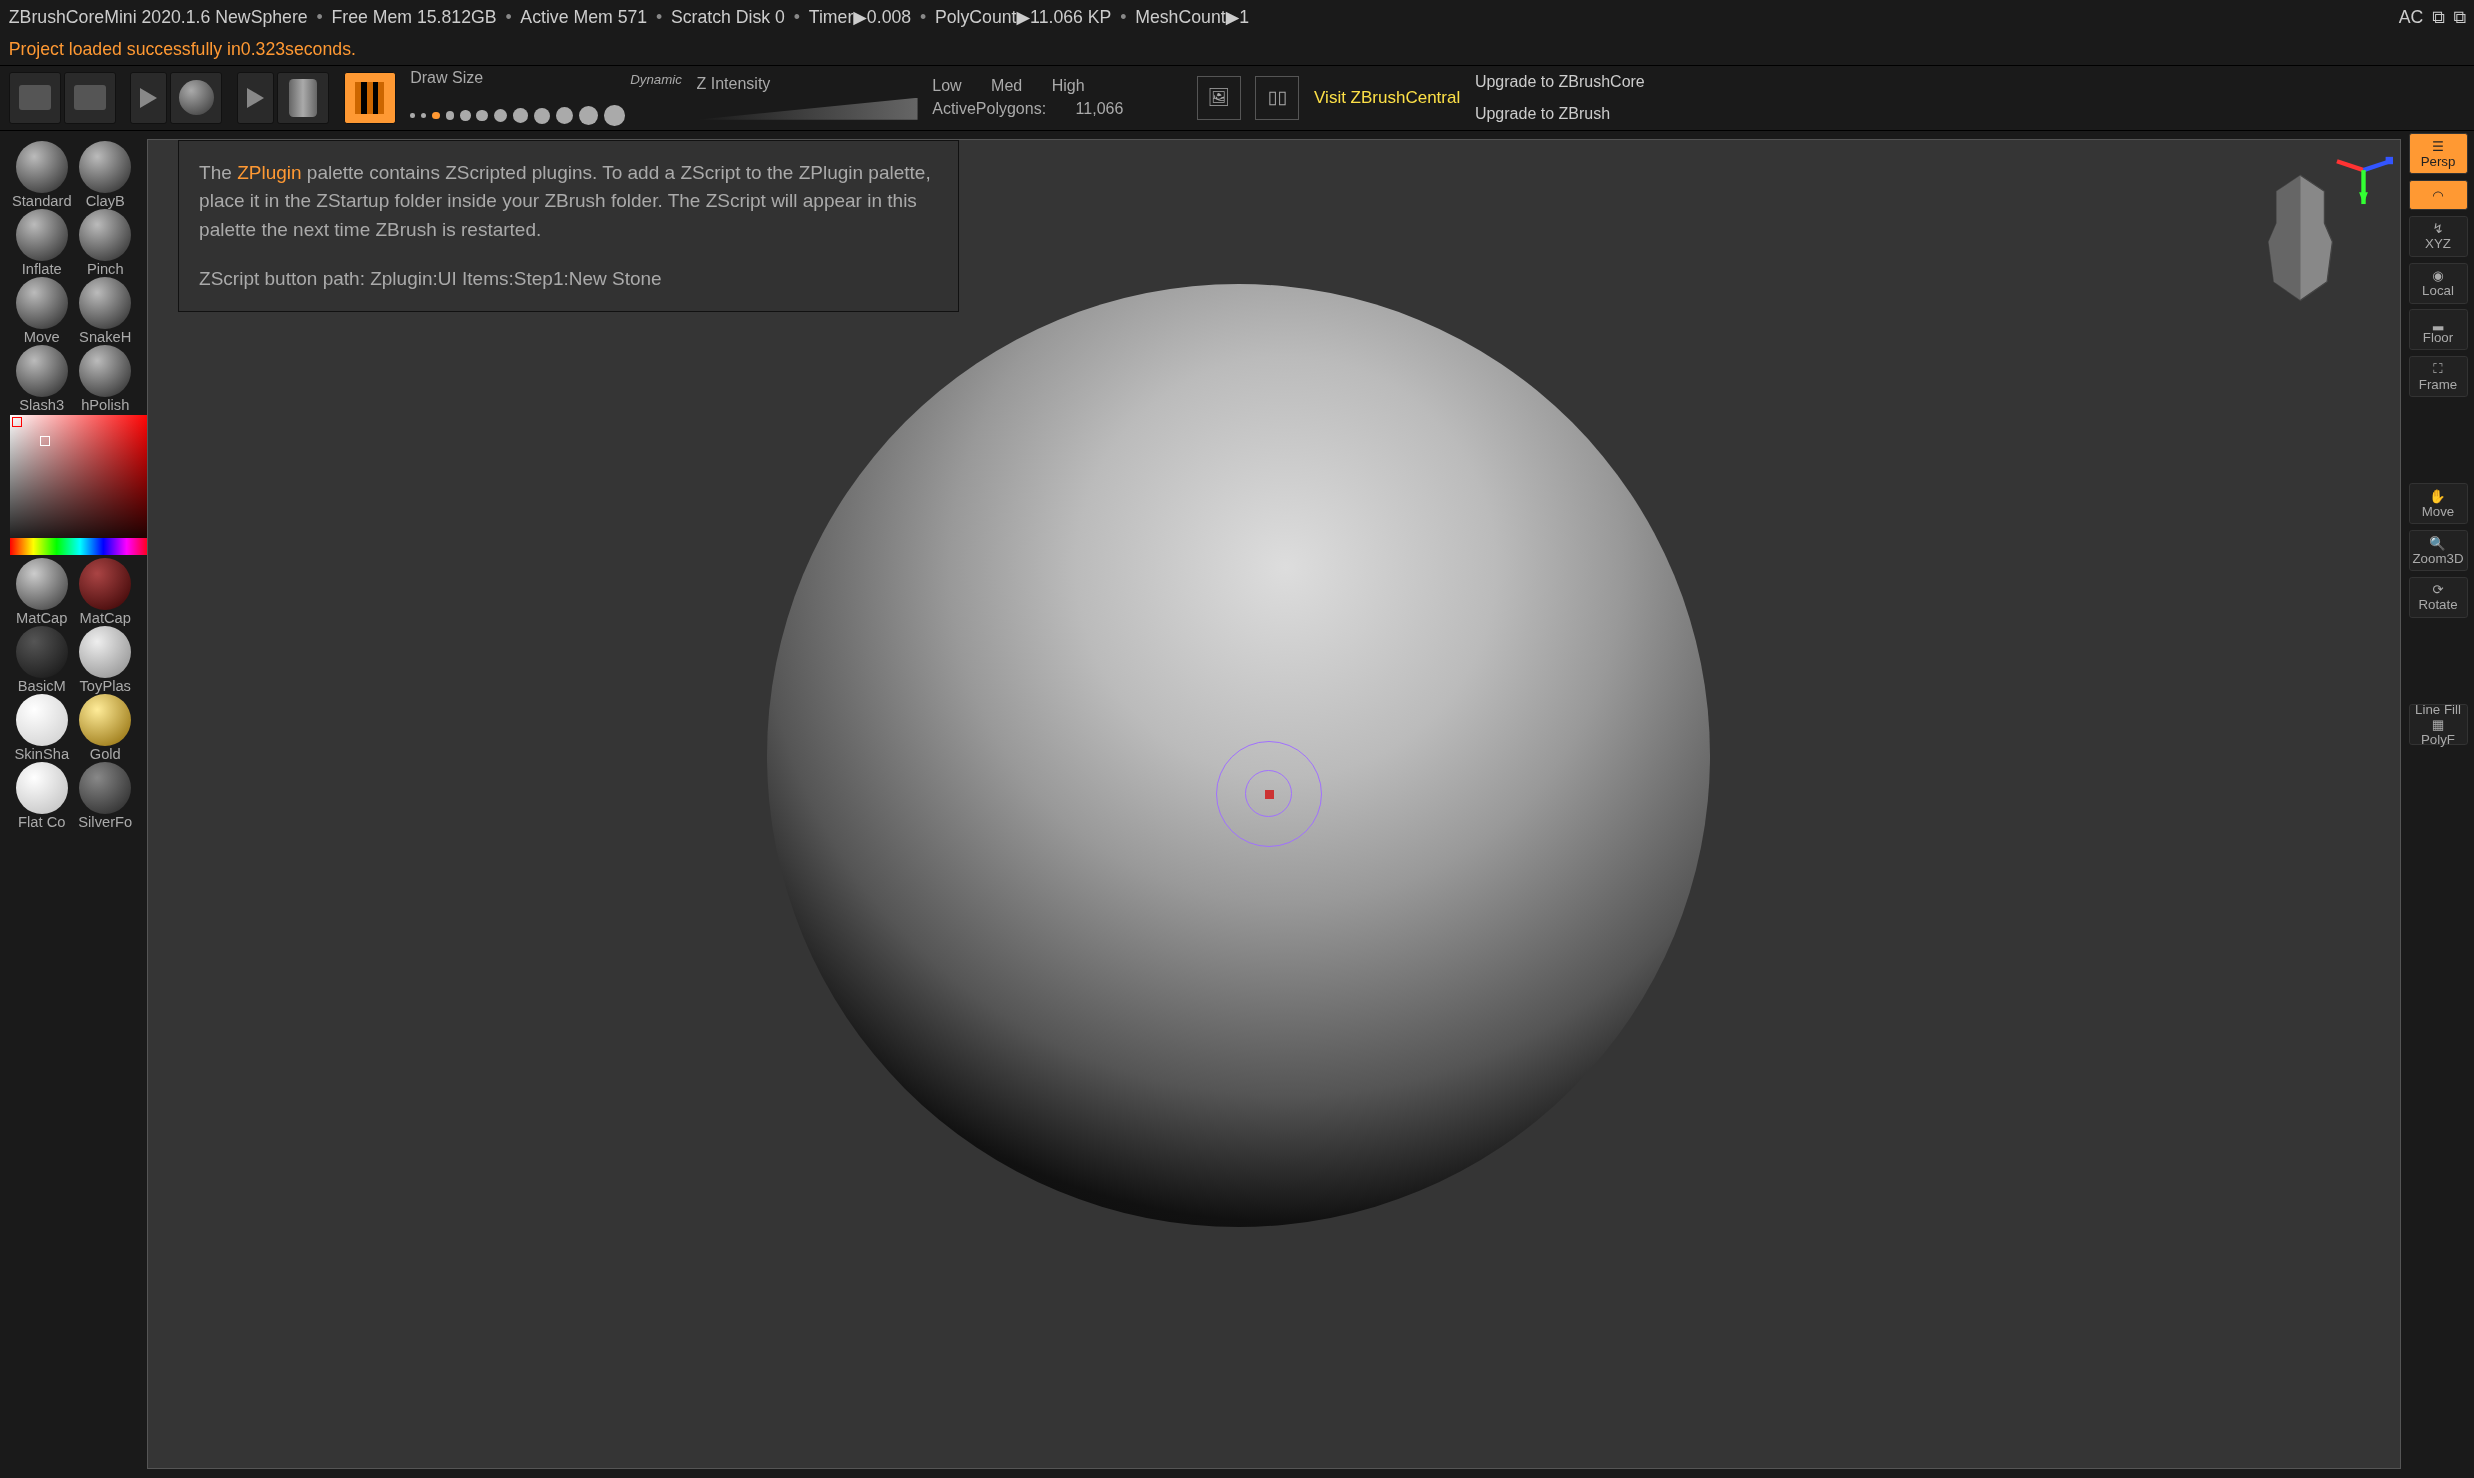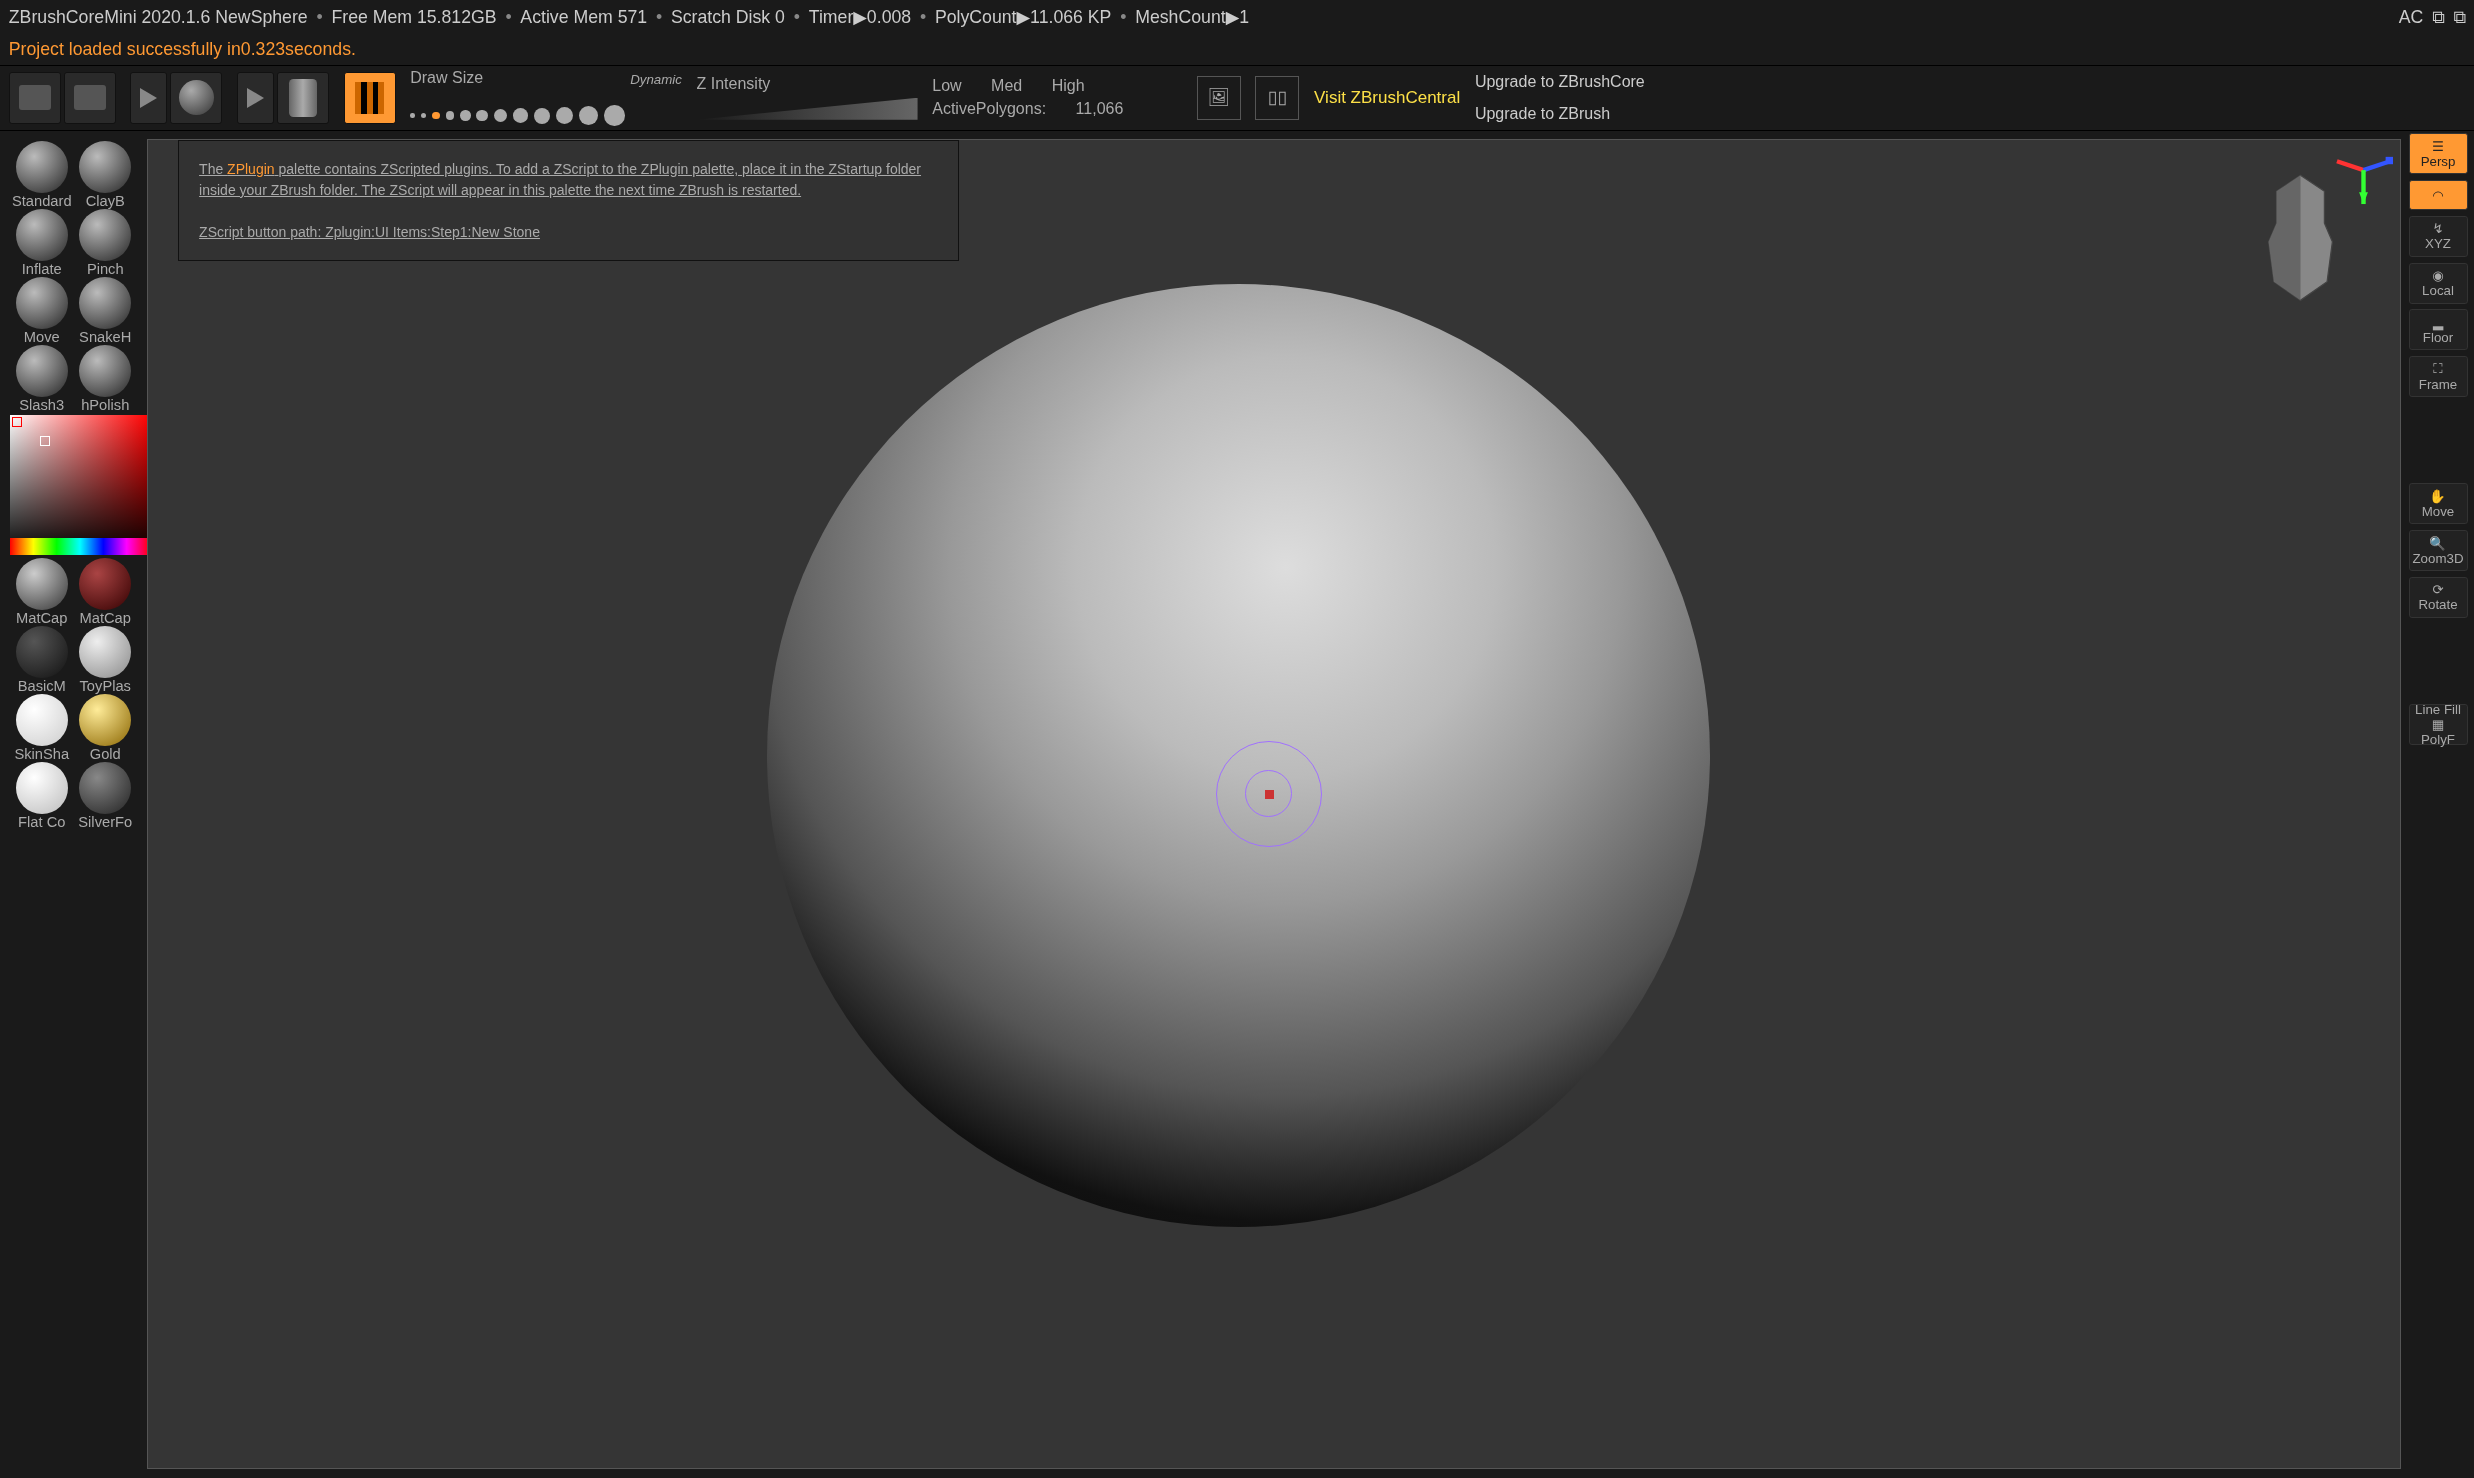--- a/index.html
+++ b/index.html
@@ -84,21 +84,21 @@
 
 .canvas-area { flex: 1; position: relative; background: #353535; margin: 8.8px 0; border: 0.7px solid #555; }
 .sphere-main { position: absolute; width: 943px; height: 943px; left: 619px; top: 144px; border-radius: 50%; background: radial-gradient(circle at 55% 30%, #ddd 0%, #bbb 25%, #999 40%, #555 63%, #111 78%, #000 100%); }
 .brush-cursor { position: absolute; left: 1068px; top: 601px; width: 106px; height: 106px; border: 1.5px solid #a070ff; border-radius: 50%; }
 .brush-cursor-inner { position: absolute; left: 1097px; top: 630px; width: 47px; height: 47px; border: 1.5px solid #a070ff; border-radius: 50%; }
 .brush-cursor-c { position: absolute; left: 1117px; top: 650px; width: 8.8px; height: 8.8px; background: #cc3333; }
 
 .hud-head { position: absolute; right: 59px; top: 29.5px; width: 81px; height: 133px; }
 .axis { position: absolute; right: 7.4px; top: 7.4px; width: 59px; height: 59px; }
 
-.tooltip { position: absolute; left: 29.5px; top: 0; width: 781px; background: rgba(50,50,50,0.92); color: #aaa; padding: 17.7px 20.6px; font-size: 14px; line-height: 1.5; border: 0.7px solid #111; z-index: 30; text-decoration: underline; }
+.tooltip { position: absolute; left: 29.5px; top: 0; width: 781px; background: rgba(50,50,50,0.92); color: #aaa; padding: 17.7px 20.6px; font-size: 19px; line-height: 1.5; border: 0.7px solid #111; z-index: 30; }
 .tooltip .hl { color: #ff9933; }
 
 .right-panel { width: 74px; background: #1a1a1a; display: flex; flex-direction: column; align-items: center; padding-top: 2.9px; gap: 5.9px; }
 .right-btn { width: 59px; height: 41px; border: 0.7px solid #333; background: #222; display: flex; flex-direction: column; align-items: center; justify-content: center; font-size: 13.3px; color: #aaa; border-radius: 2.9px; }
 .right-btn.on { background: #ff9933; color: #222; }
 .right-gap { height: 74px; }
 
 .mirror-icon { width: 29.5px; height: 32px; background: #cc6600; position: relative; }
 .mirror-icon::before, .mirror-icon::after { content: ''; position: absolute; width: 5.9px; height: 32px; background: #000; top: 0; }
 .mirror-icon::before { left: 5.9px; }

